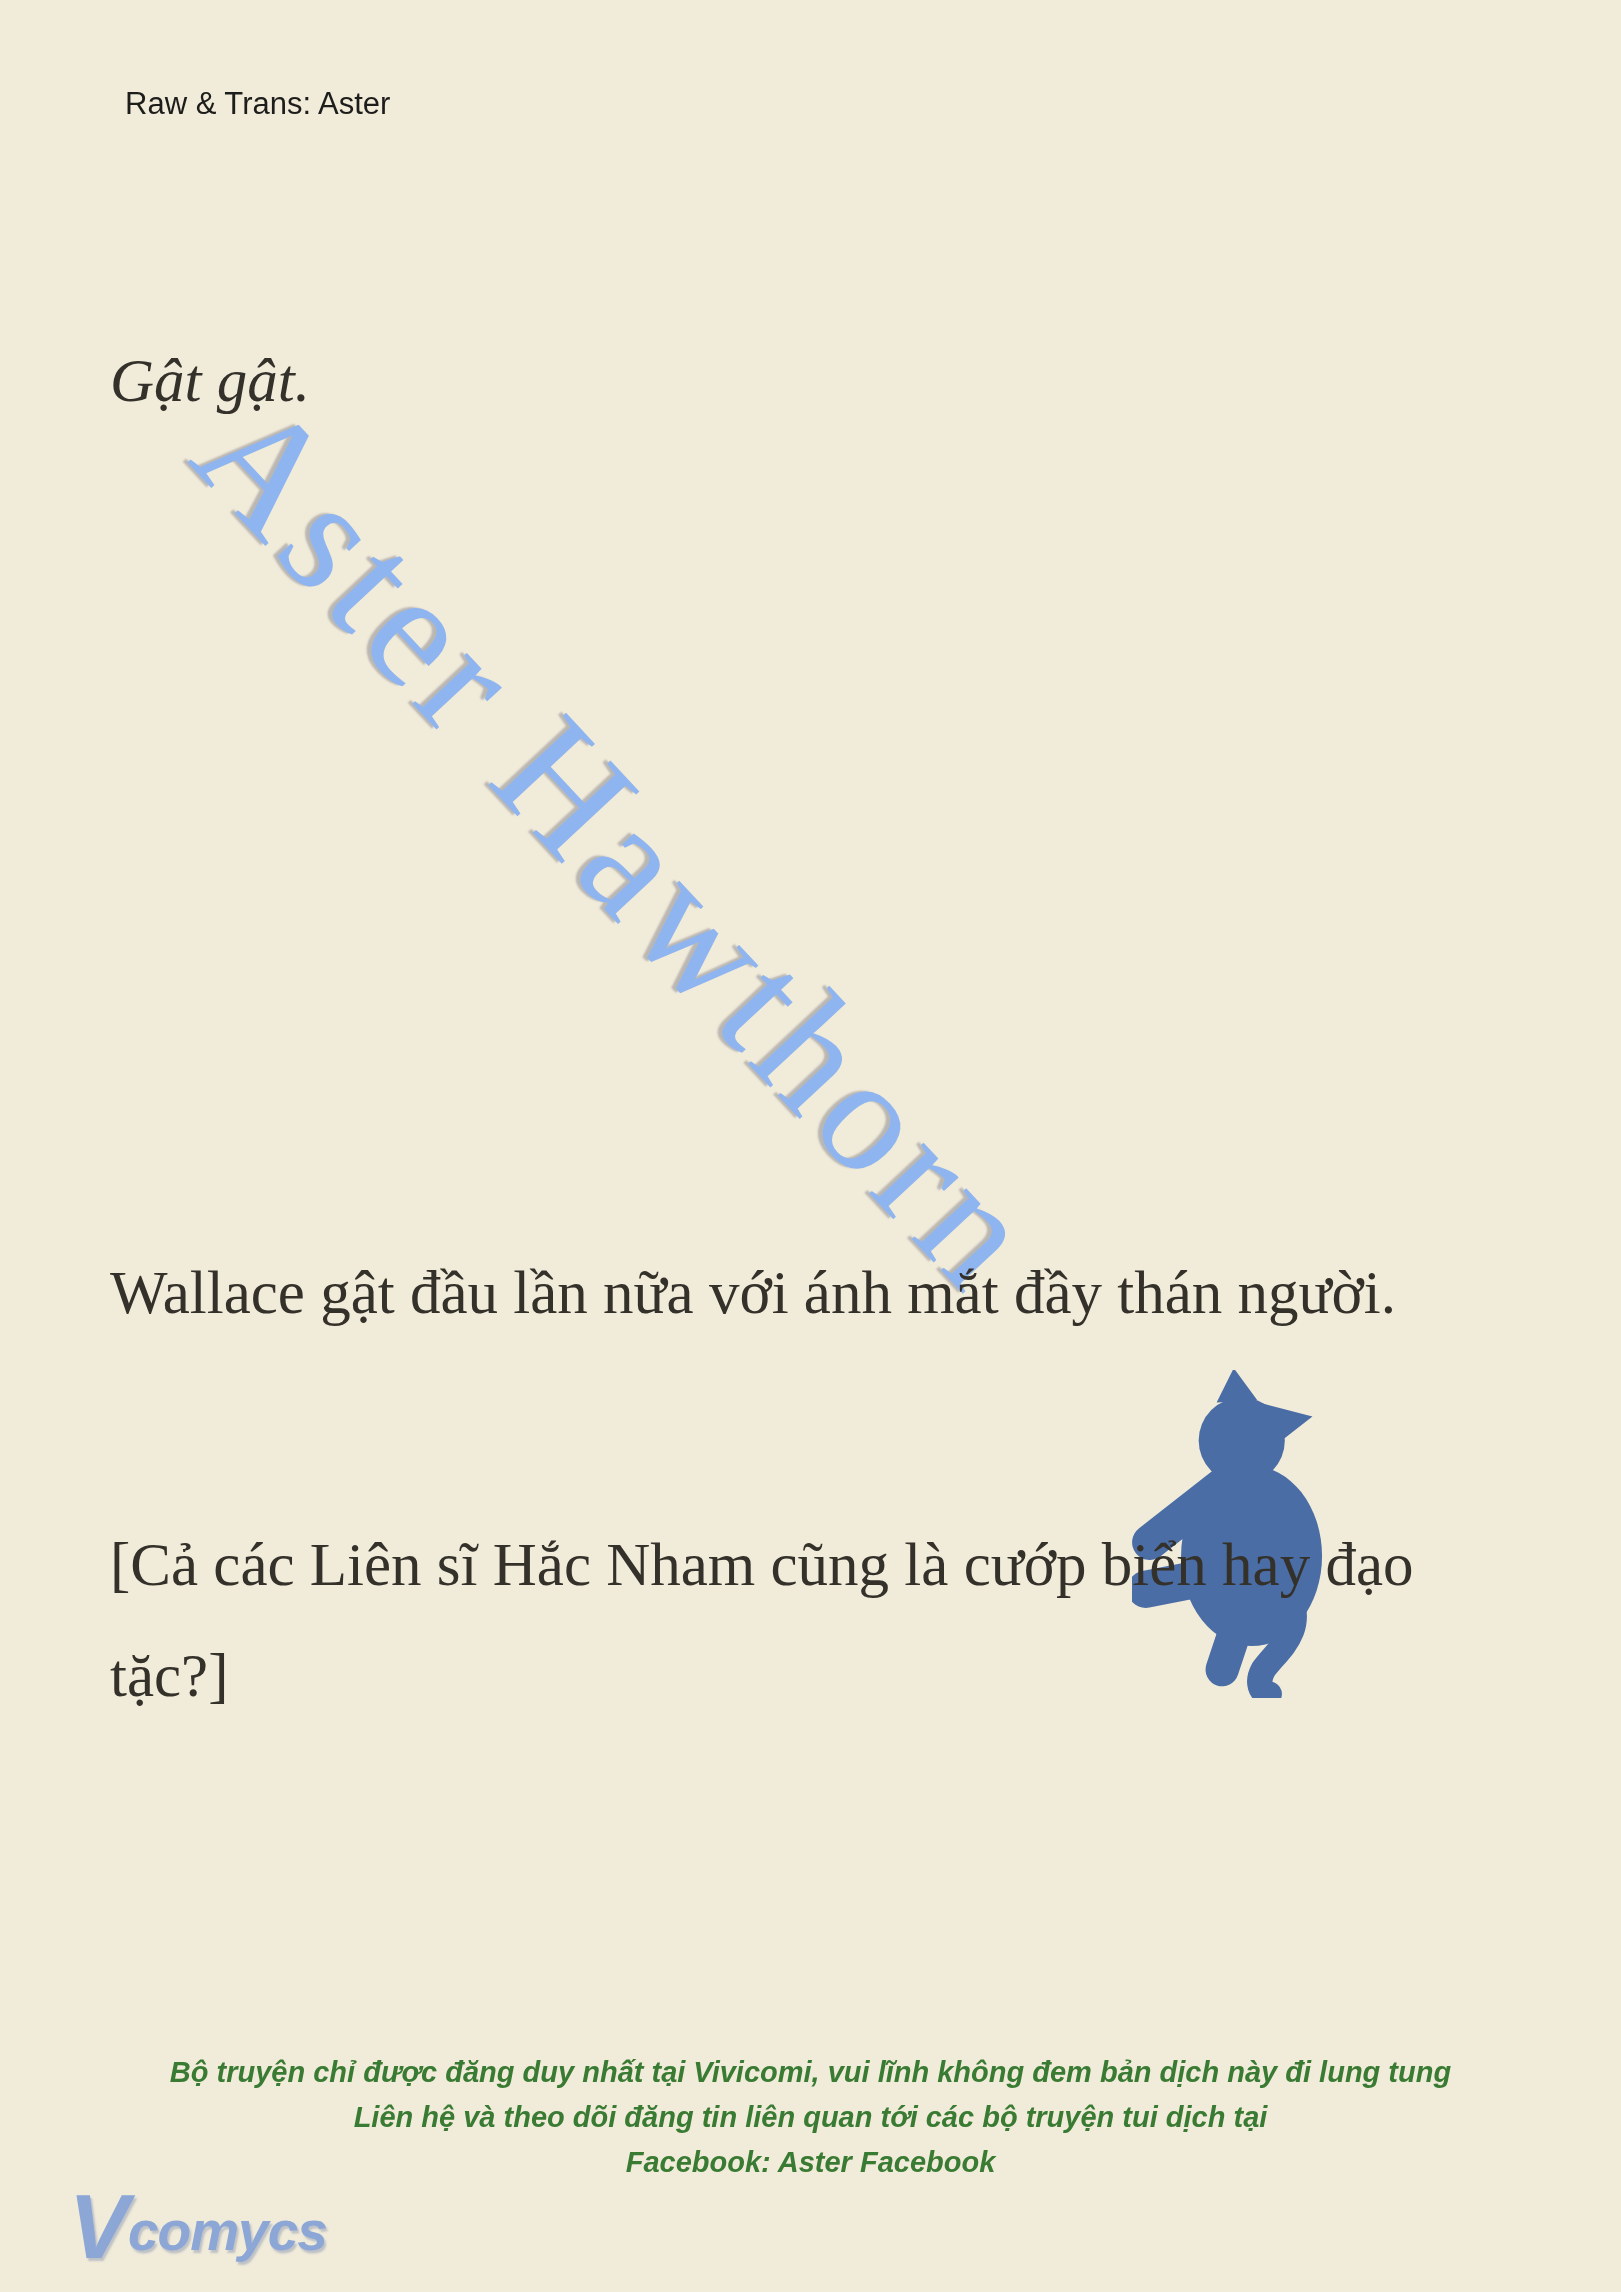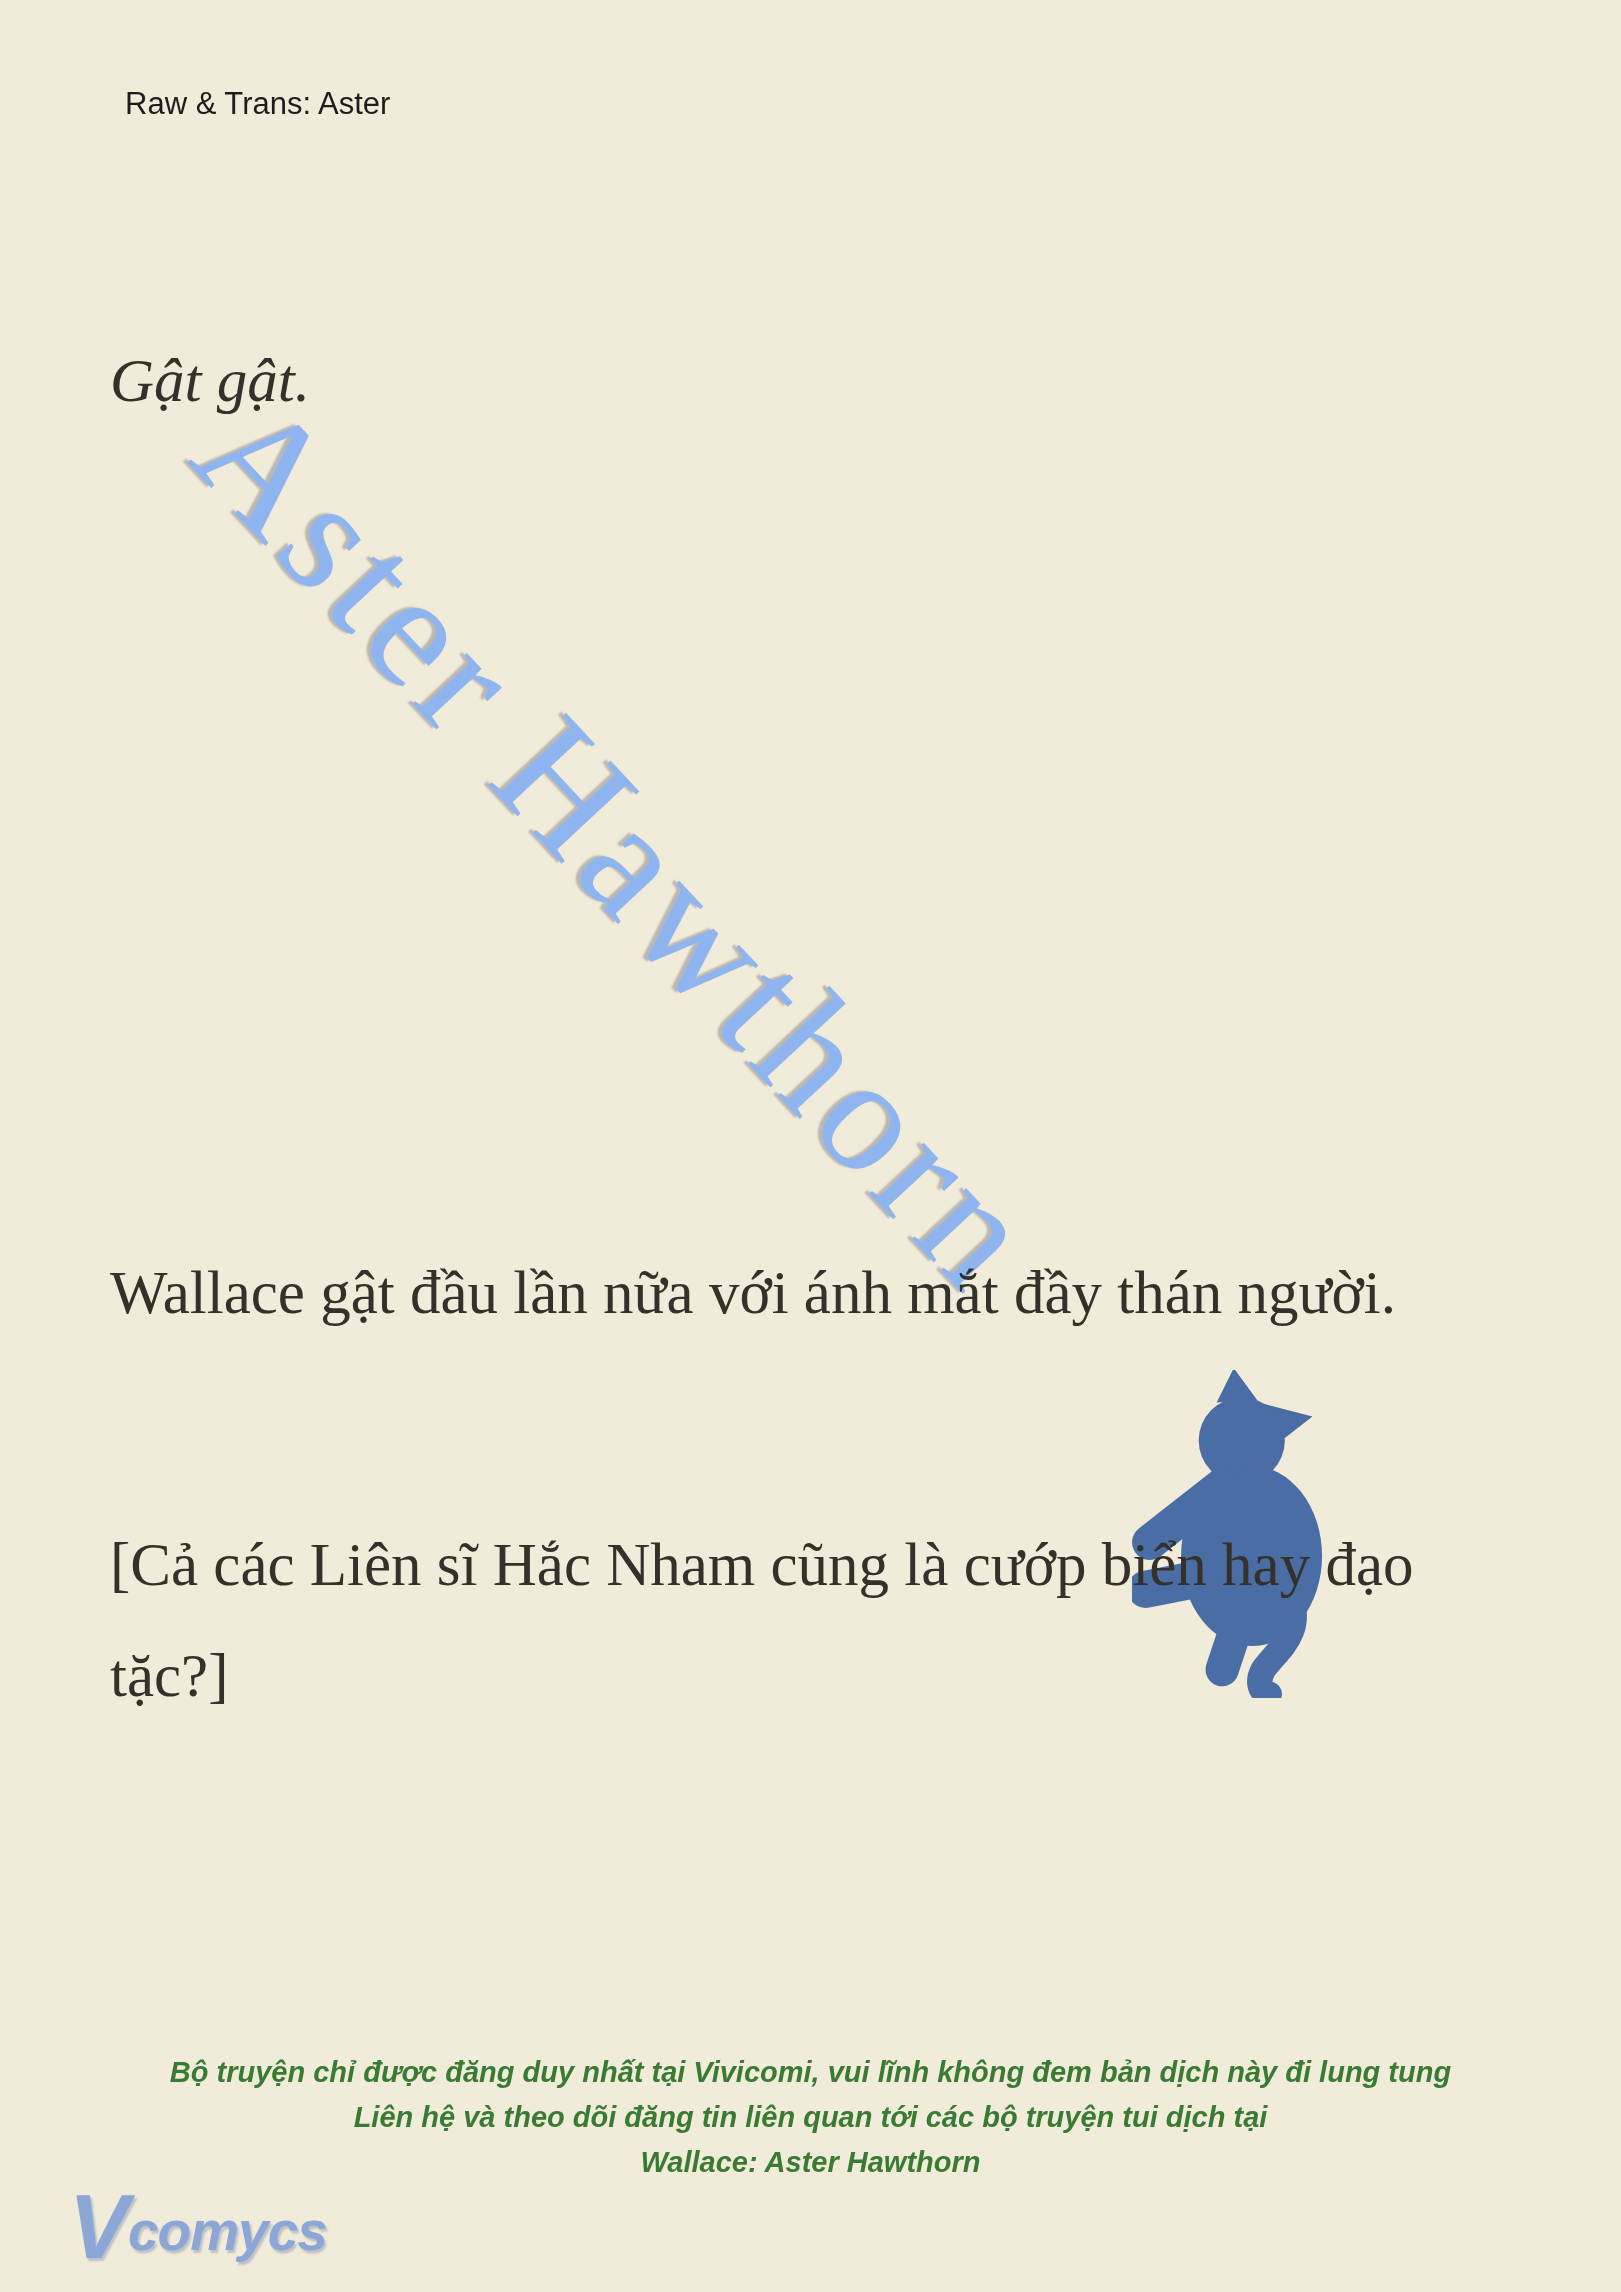--- a/index.html
+++ b/index.html
@@ -118,19 +118,19 @@
 
 
   <div class="para p-2">Wallace gật đầu lần nữa với ánh mắt đầy thán người.</div>
 
   <div class="para p-3">[Cả các Liên sĩ Hắc Nham cũng là cướp biển hay đạo tặc?]</div>
 
 
   <div class="footer">
     <div>Bộ truyện chỉ được đăng duy nhất tại Vivicomi, vui lĩnh không đem bản dịch này đi lung tung</div>
     <div>Liên hệ và theo dõi đăng tin liên quan tới các bộ truyện tui dịch tại</div>
-    <div>Wallace: Aster Hawthorn</div>
+    <div>Facebook: Aster Facebook</div>
   </div>
 
   <div class="logo"><span class="big-v">V</span><span>comycs</span></div>
 
 </div>
 
 
 </body></html>

